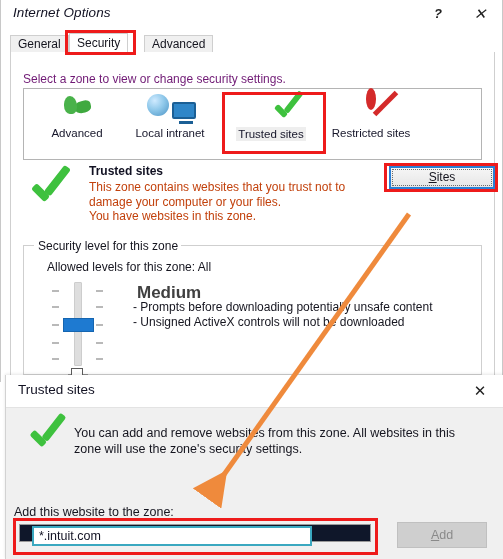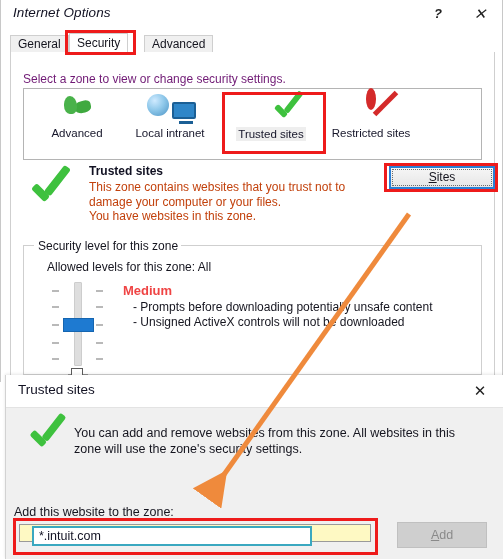--- a/index.html
+++ b/index.html
@@ -188,21 +188,21 @@
     position:absolute; width:7px; height:2px; background:#b9b9b9;
   }
   #slider .thumb{
     position:absolute; left:17px; top:36px; width:31px; height:14px;
     background:#1e7ad1; border:1px solid #1565b0;
   }
   #slider .bottomtick{
     position:absolute; left:22px; top:92px; width:20px; height:3px; background:#8c8c8c;
   }
   .lvl-name{
-    position:absolute; left:122px; top:283px; font-weight:bold; font-size:13px; color:#ef4444;
+    position:absolute; left:136px; top:283px; font-weight:bold; font-size:17px; color:#404040;
   }
   .lvl-desc{
     position:absolute; left:132px; top:300px; width:330px;
     font-size:12px; line-height:15px; color:#15151f;
   }
   
   #cutrow{
     position:absolute; left:70px; top:368px; width:410px; height:12px; overflow:hidden;
   }
   #cutrow .cb{
@@ -239,21 +239,21 @@
   #ts-check{ position:absolute; left:24px; top:12px; transform:scale(1.25); }
   #ts-info{
     position:absolute; left:68px; top:50px; width:400px;
     font-size:12.5px; line-height:16px; color:#15151f;
   }
   #ts-addlabel{
     position:absolute; left:14px; top:505px; font-size:12.5px; color:#15151f;
   }
   #ts-input-wrap{
     position:absolute; left:19px; top:524px; width:352px; height:18px;
-    background:#fef9c3; border:1px solid #9a9a9a;
+    background:#0f172a; border:1px solid #9a9a9a;
   }
   #ts-input{
     position:absolute; left:12px; top:1px; width:280px; height:20px;
     background:#ffffff; border:2px solid #3aa8c0;
     font-family:"Liberation Sans", sans-serif; font-size:12.5px; color:#111122;
     padding-left:5px; line-height:16px;
   }
   #ts-add-btn{
     position:absolute; left:397px; top:522px; width:90px; height:26px;
     background:#cfcfcf; border:1px solid #c0c0c0;

